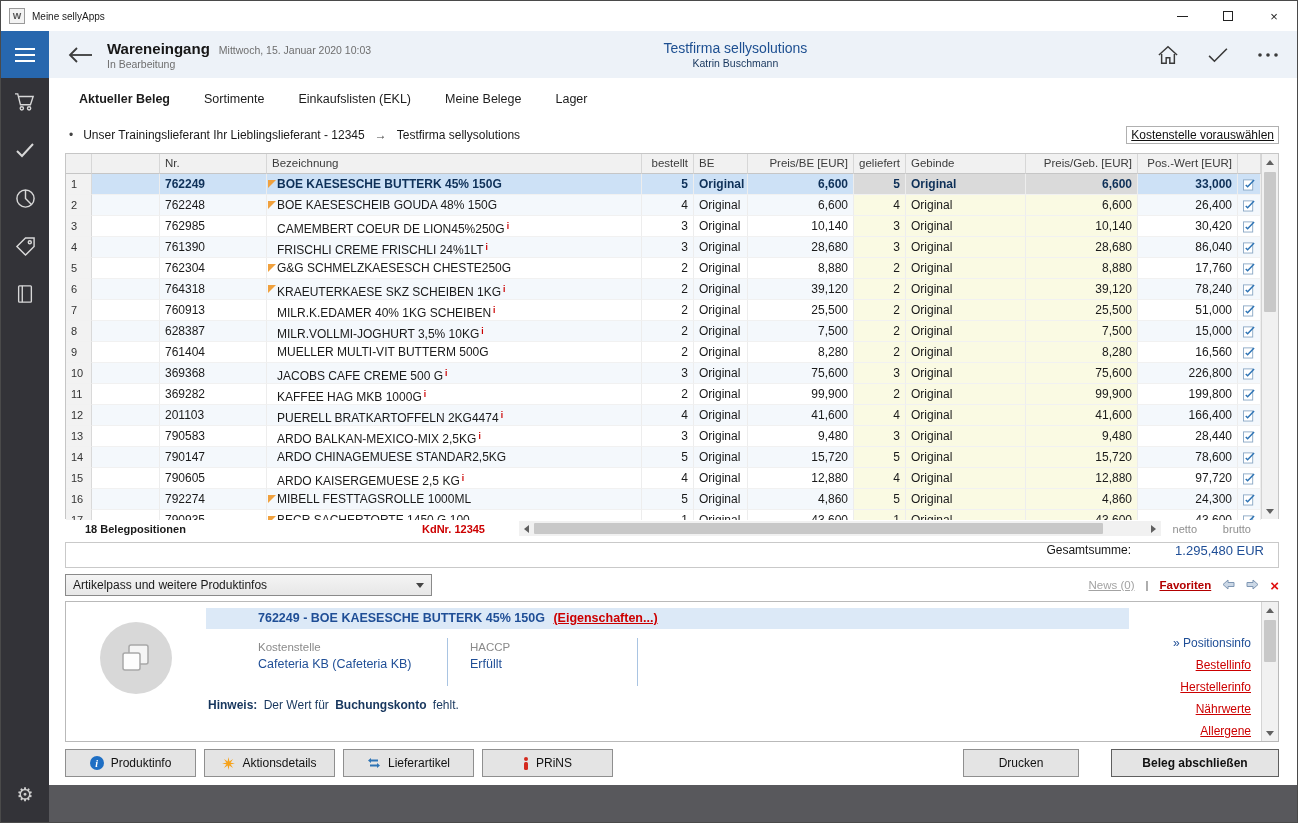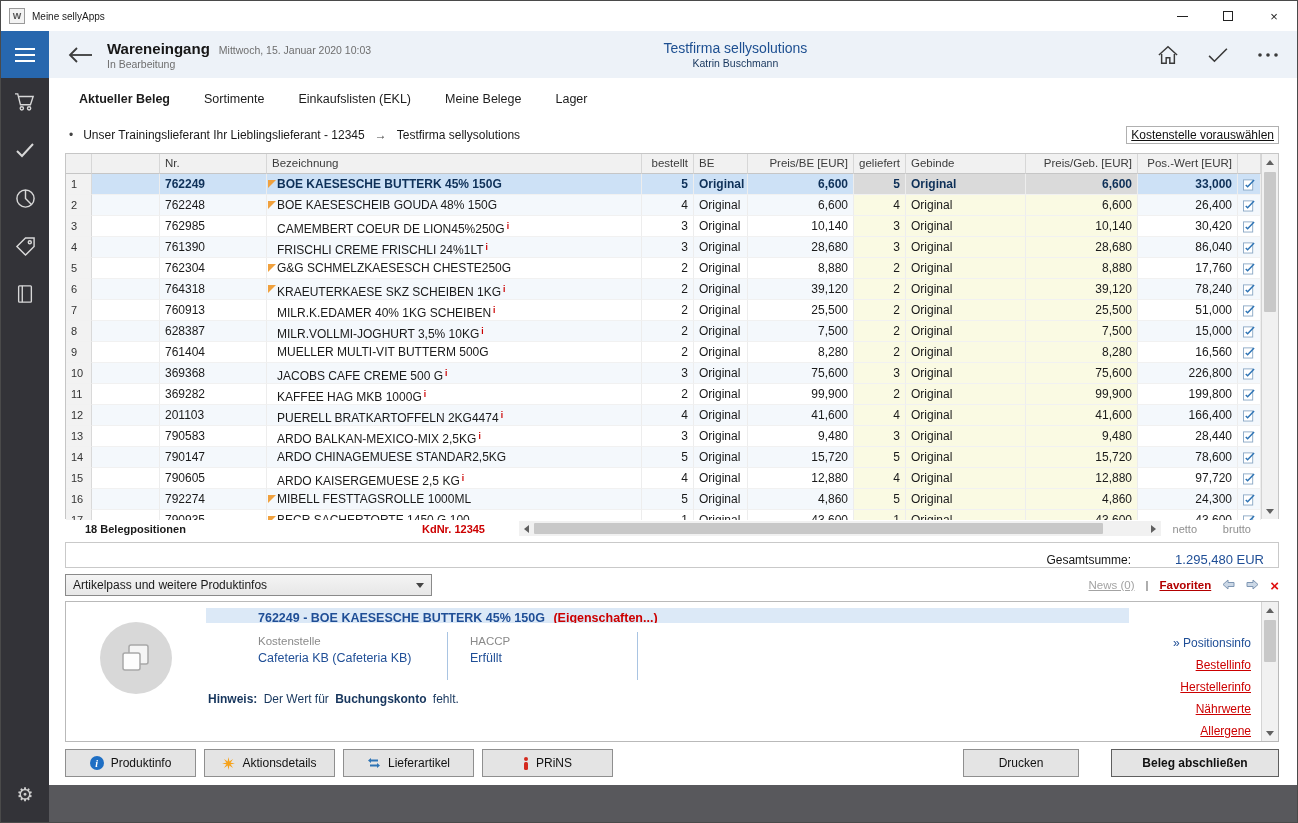--- a/index.html
+++ b/index.html
@@ -96,41 +96,41 @@
   .statusrow{height:20px;flex:0 0 20px;position:relative;font-size:11px}
   .poscount{position:absolute;left:36px;top:4px;font-weight:bold}
   .kdnr{position:absolute;left:373px;top:4px;font-weight:bold;color:#cc0000}
   .hsb{position:absolute;left:470px;top:2px;width:642px;height:15px;background:#f1f1f1;display:flex;align-items:stretch}
   .hsb .sb-btn{width:15px;height:15px;flex:0 0 15px}
   .hsb .sb-thumb{top:2px;bottom:2px;left:0;width:93%;height:auto}
   .nettolbl{position:absolute;right:100px;top:4px;color:#8f8f8f}
   .bruttolbl{position:absolute;right:46px;top:4px;color:#8f8f8f}
 
   
-  .totalbar{margin:3px 18px 0 16px;height:26px;flex:0 0 26px;border:1px solid #c9c9c9;display:flex;align-items:flex-end}
+  .totalbar{margin:3px 18px 0 16px;height:26px;flex:0 0 26px;border:1px solid #c9c9c9;display:flex;align-items:flex-start}
   .totallabel{margin-left:auto;font-size:12px;color:#161616;margin-right:44px}
   .totalvalue{font-size:13px;color:#1f4e96;padding-right:14px}
 
   
   .inforow{margin:5px 18px 2px 16px;height:24px;flex:0 0 24px;display:flex;align-items:center}
   .combo{width:367px;height:22px;border:1px solid #8a8a8a;background:linear-gradient(#f4f4f4,#e7e7e7);
          display:flex;align-items:center;padding:0 7px;font-size:12px;color:#1a1a1a}
   .combo .chev{margin-left:auto;width:0;height:0;border-left:4px solid transparent;border-right:4px solid transparent;border-top:5px solid #444}
   .inforight{margin-left:auto;display:flex;align-items:center;gap:11px;font-size:11.5px}
   .newslink{color:#a3a3a3;text-decoration:underline}
   .sep{color:#555}
   .favlink{color:#b30000;font-weight:bold;text-decoration:underline}
   .redx{color:#e01010;font-weight:bold;font-size:15px;line-height:1}
 
   
   .detailpanel{margin:2px 18px 0 16px;height:141px;flex:0 0 141px;border:1px solid #b9b9b9;display:flex;background:#fff}
   .avatarcol{width:140px;flex:0 0 140px;display:flex;justify-content:center;padding-top:20px}
   .avatar{width:72px;height:72px;border-radius:50%;background:#d8d8d8;display:flex;align-items:center;justify-content:center}
   .maincol{flex:1;min-width:0;padding-top:6px}
-  .d-title{background:#dce9f7;height:15px;line-height:21px;padding-left:52px;margin-right:12px;
+  .d-title{background:#dce9f7;height:21px;line-height:21px;padding-left:52px;margin-right:12px;
            font-size:12.5px;white-space:nowrap;overflow:hidden}
   .d-title .tt{font-weight:bold;color:#1f4e96}
   .d-title .props{color:#cc0000;text-decoration:underline;font-weight:bold;margin-left:5px}
   .d-fields{display:flex;margin-top:9px;height:48px}
   .dfield{border-right:1px solid #a9c4e2;padding-top:3px}
   .dfield:nth-child(1){width:242px;padding-left:52px}
   .dfield:nth-child(2){width:190px;padding-left:22px}
   .dlabel{font-size:11.5px;color:#8a8a8a}
   .dvalue{font-size:12.5px;color:#1f4e96;margin-top:4px}
   .d-hint{margin-top:12px;font-size:12px;color:#17365d;padding-left:2px}

